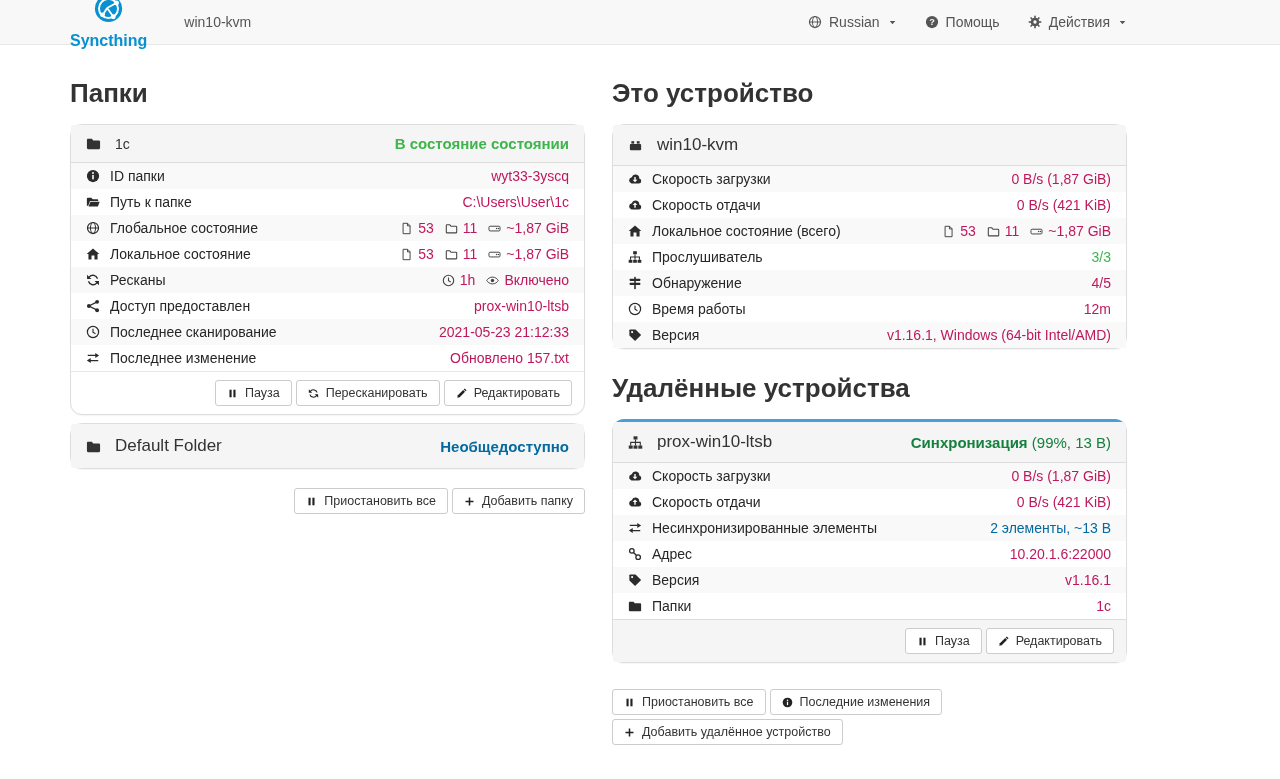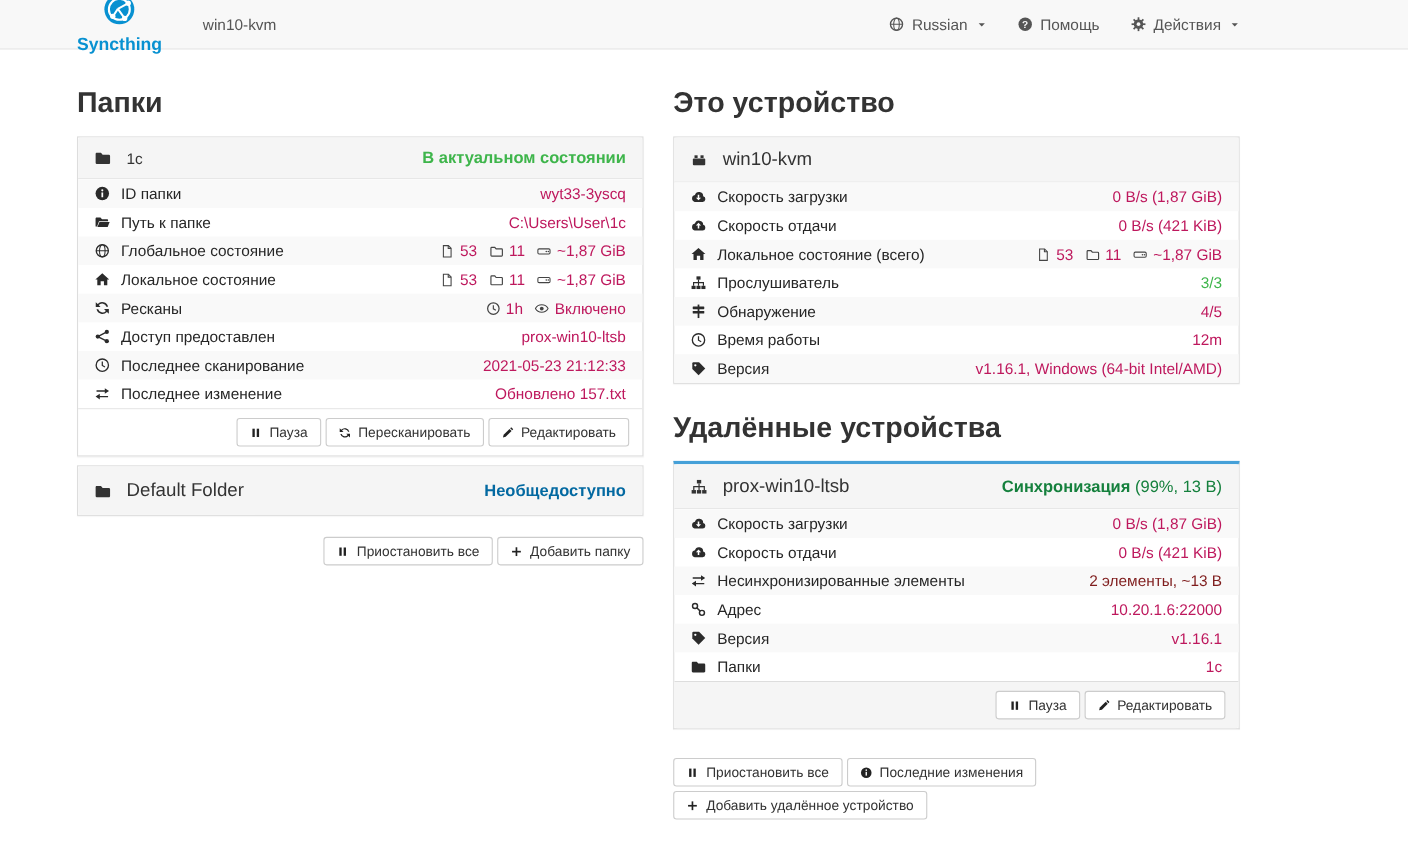--- a/index.html
+++ b/index.html
@@ -22,41 +22,41 @@
   .nav-item .ic { font-size:14px; color:#555; }
   .nav-item .caret { font-size:9px; margin-left:1px; }
 
   
   main { width:1057px; margin-left:70px; display:flex; gap:27px;justify-content:center; }
   .col { width:515px; }
   .section-title { font-size:26px; font-weight:600; color:#333; margin:33px 0 15px; }
   .section-title.tight { margin-top:24px; }
 
   
-  .panel { border:1px solid #ddd; border-radius:0; background:#fff; box-shadow:0 1px 1px rgba(0,0,0,.04); }
+  .panel { border:1px solid #ddd; border-radius:12px; background:#fff; box-shadow:0 1px 1px rgba(0,0,0,.04); }
   .panel.synced { border-top:3px solid #45a0d8; }
   .panel-heading { background:#f5f5f5; padding:10px 15px; display:flex; align-items:center; border-bottom:1px solid #ddd; border-radius:3px 3px 0 0; cursor:pointer; }
   .panel.collapsed .panel-heading { border-bottom:none; border-radius:3px; padding:12px 15px; }
   .ph-title { display:flex; align-items:center; gap:14px; font-size:17px; color:#333; }
   .ph-title.small { font-size:14px; }
   .ph-title .ic { font-size:15px; color:#333; }
   .ph-status { margin-left:auto; font-weight:bold; font-size:15px; }
   .ph-status.success { color:#3eb54b; }
   .ph-status.warning { color:#0369a1; }
   .ph-status.info { color:#15803d; }
   .ph-status .detail { font-weight:normal; }
 
   
   .tbody { padding:0; }
   .trow { display:flex; align-items:center; justify-content:space-between; padding:4px 15px; min-height:26px; }
   .trow:nth-child(odd) { background:#f9f9f9; }
   .t-label { display:flex; align-items:center; gap:10px; color:#262626; }
   .t-label .ic { font-size:14px; color:#2b2b2b; }
   .t-value { display:flex; align-items:center; gap:11px; color:#be185d; text-align:right; }
-  .t-value.link { color:#7f1d1d; cursor:pointer; }
+  .t-value.link { color:#0369a1; cursor:pointer; }
   .t-value.success { color:#3eb54b; }
   .part { display:inline-flex; align-items:center; gap:5px; }
   .part .ic { font-size:13px; color:#444; }
 
   
   .btn { display:inline-flex; align-items:center; gap:7px; background:#fff; border:1px solid #ccc; border-radius:3px; padding:5px 11px; font-size:12.5px; color:#333; cursor:pointer; font-family:inherit; white-space:nowrap; }
   .btn .ic { font-size:11px; color:#222; }
   .panel-btnrow { display:flex; justify-content:flex-end; gap:4px; padding:8px 12px; border-top:1px solid #e7e7e7; }
   .panel-footer { background:#f5f5f5; border-top:1px solid #ddd; padding:8px 12px; display:flex; justify-content:flex-end; gap:4px; border-radius:0 0 3px 3px; }
   .btn-row { display:flex; gap:4px; row-gap:4px; margin-top:19px; }
@@ -140,21 +140,21 @@
     <div class="panel mb8">
       <div class="panel-heading">
         <span class="ph-title small">
           <span class="ic">
               <svg viewBox="0 0 16 16">
                 <path fill="currentColor" d="M1 4.2c0-.7.5-1.2 1.2-1.2h4l1.6 1.9h6A1.2 1.2 0 0 1 15 6.1v6.7c0 .7-.5 1.2-1.2 1.2H2.2A1.2 1.2 0 0 1 1 12.8z"></path>
               </svg>
             </span>
           <span>1c</span>
         </span>
-        <span class="ph-status success">В актуальном состоянии</span>
+        <span class="ph-status success">В состояние состоянии</span>
       </div>
       <div class="tbody">
           <div class="trow">
             <span class="t-label">
               <span class="ic">
                 <svg viewBox="0 0 16 16">
                   <circle cx="8" cy="8" r="7" fill="currentColor"></circle>
                   <circle cx="8" cy="4.6" r="1.1" fill="#fff"></circle>
                   <rect x="7.1" y="6.8" width="1.8" height="5" fill="#fff"></rect>
                 </svg>

